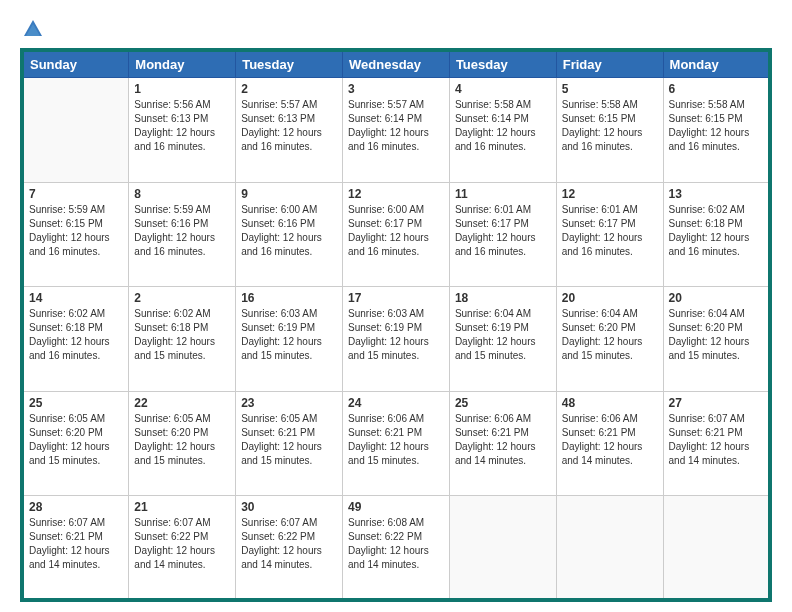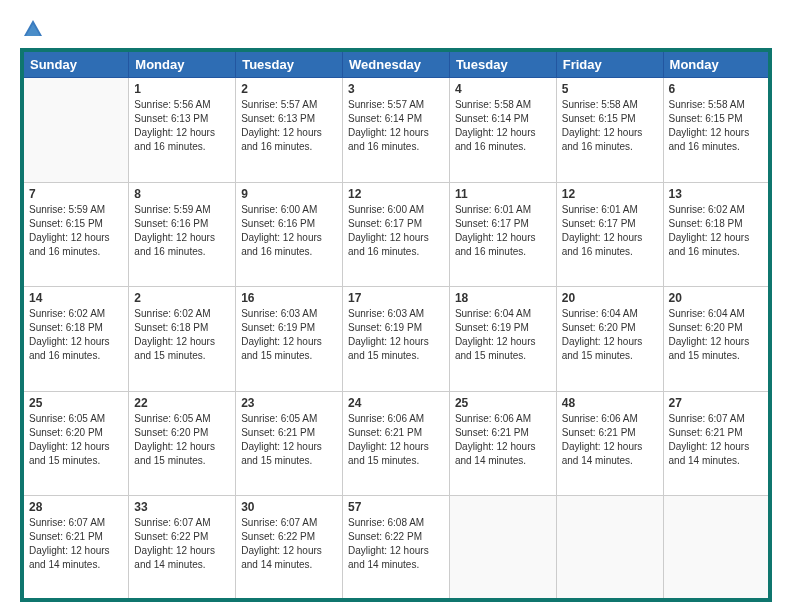--- a/index.html
+++ b/index.html
@@ -248,29 +248,29 @@
             <span class="day-number">27</span>
             <div class="day-info"><span>Sunrise: 6:07 AM</span><br><span>Sunset: 6:21 PM</span><br><span>Daylight: 12 hours</span><br><span>and 14 minutes.</span></div>
           </td>
         </tr>
         <tr>
           <td>
             <span class="day-number">28</span>
             <div class="day-info"><span>Sunrise: 6:07 AM</span><br><span>Sunset: 6:21 PM</span><br><span>Daylight: 12 hours</span><br><span>and 14 minutes.</span></div>
           </td>
           <td>
-            <span class="day-number">33</span>
+            <span class="day-number">21</span>
             <div class="day-info"><span>Sunrise: 6:07 AM</span><br><span>Sunset: 6:22 PM</span><br><span>Daylight: 12 hours</span><br><span>and 14 minutes.</span></div>
           </td>
           <td>
             <span class="day-number">30</span>
             <div class="day-info"><span>Sunrise: 6:07 AM</span><br><span>Sunset: 6:22 PM</span><br><span>Daylight: 12 hours</span><br><span>and 14 minutes.</span></div>
           </td>
           <td>
-            <span class="day-number">57</span>
+            <span class="day-number">49</span>
             <div class="day-info"><span>Sunrise: 6:08 AM</span><br><span>Sunset: 6:22 PM</span><br><span>Daylight: 12 hours</span><br><span>and 14 minutes.</span></div>
           </td>
           <td class="empty-cell"></td>
           <td class="empty-cell"></td>
           <td class="empty-cell"></td>
         </tr>
       </tbody>
   </table>
 </div>
 

